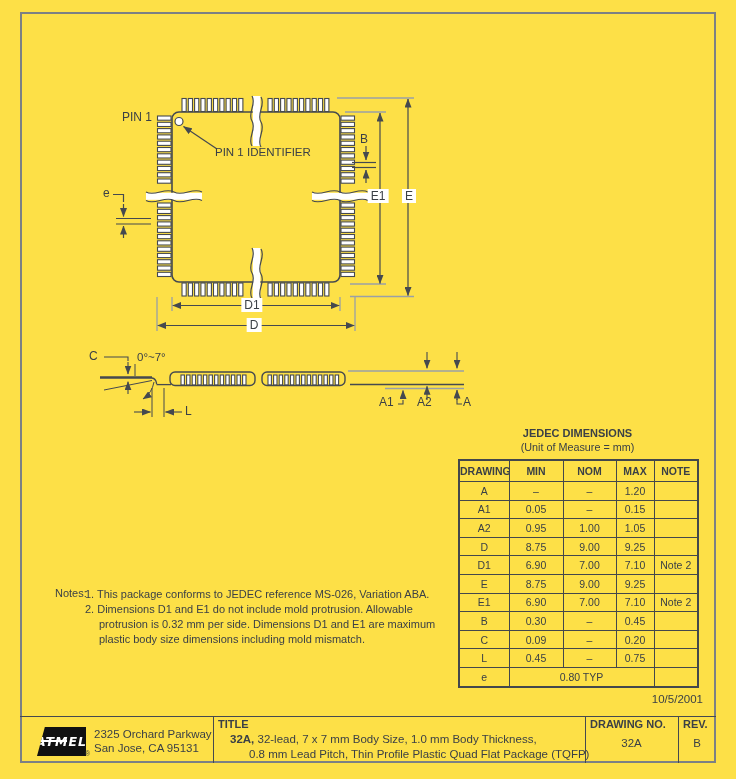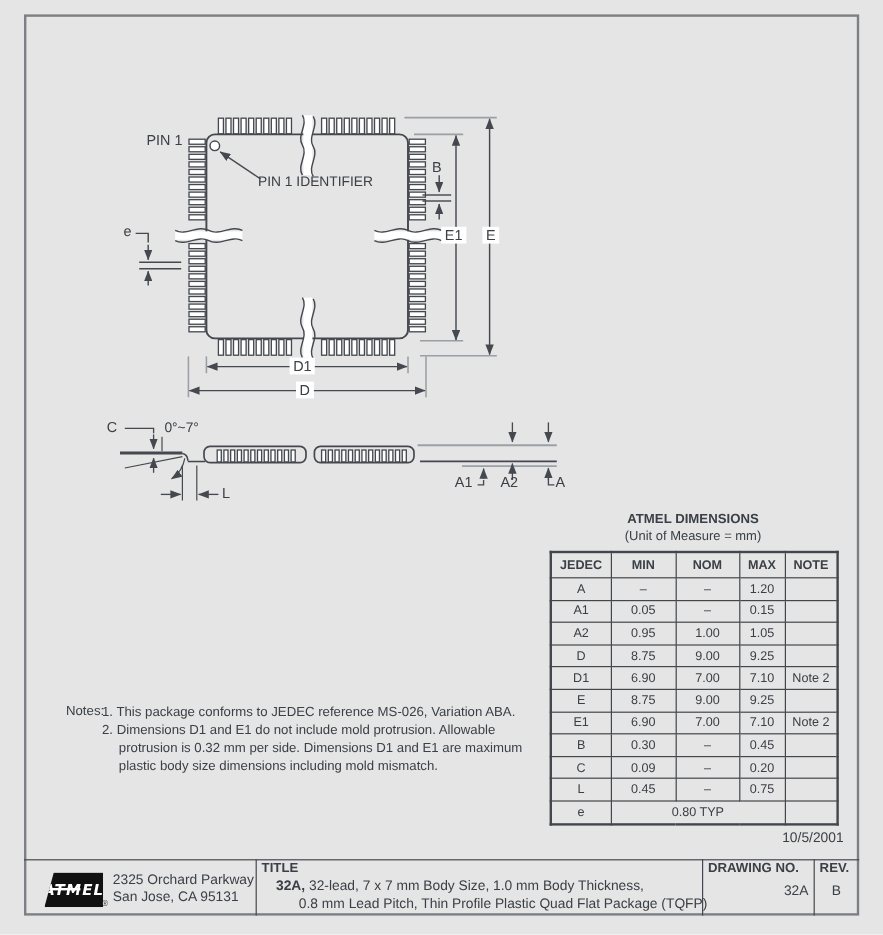--- a/index.html
+++ b/index.html
@@ -1,16 +1,16 @@
 <!DOCTYPE html>
 <html><head>
 <meta charset="utf-8">
 <style>
   html,body{margin:0;padding:0;background:#fff;}
-  .page{position:relative;width:736px;height:779px;background:#e5e5e5;overflow:hidden;
+  .page{position:relative;width:736px;height:779px;background:#fde047;overflow:hidden;
         font-family:"Liberation Sans",sans-serif;color:#3b4046;}
   .frame{position:absolute;left:20px;top:12px;width:696px;height:751px;
          border:2px solid #7c8084;box-sizing:border-box;}
   svg.draw{position:absolute;left:0;top:0;}
   #teeth rect{fill:#fff;stroke:#45494f;stroke-width:1.1;}
   .lbl{position:absolute;font-size:12px;white-space:nowrap;color:#3b4046;}
   .lbl.sm{font-size:11.5px;}
   .lbl.bg{background:#fff;padding:0 3px;transform:translateX(-50%);}
   
   .tbl-wrap{position:absolute;left:458px;top:459px;}
@@ -36,21 +36,21 @@
         justify-content:center;}
   .logo span{color:#fff;font-family:"DejaVu Sans",sans-serif;font-style:italic;font-weight:bold;
         font-size:12.5px;letter-spacing:1px;}
   .logo::after{content:"";position:absolute;left:4%;top:46%;width:58%;height:1.5px;background:#fff;}
   .logo-r{position:absolute;left:85px;top:750px;font-size:7px;}
   .addr{position:absolute;left:94px;top:728px;font-size:11.5px;line-height:13.5px;}
   .title-label{position:absolute;left:218px;top:718px;font-size:11px;font-weight:bold;}
   .title-l1{position:absolute;left:230px;top:733px;font-size:11.5px;}
   .title-l2{position:absolute;left:230px;top:748px;font-size:11.5px;margin-left:19px;}
   .dno-label{position:absolute;left:590px;top:718px;font-size:11px;font-weight:bold;}
-  .dno-val{position:absolute;left:585px;top:737px;width:93px;text-align:center;font-size:11.5px;padding-left:32px;}
+  .dno-val{position:absolute;left:585px;top:737px;width:93px;text-align:center;font-size:11.5px;}
   .rev-label{position:absolute;left:683px;top:718px;font-size:11px;font-weight:bold;}
   .rev-val{position:absolute;left:678px;top:737px;width:38px;text-align:center;font-size:11.5px;}
 </style>
 </head>
 <body>
 
 <div class="page">
 
   <div class="frame"></div>
 
@@ -274,34 +274,34 @@
   <span class="lbl" style="left:103px;top:186px;">e</span>
   <span class="lbl bg" style="left:252px;top:298px;">D1</span>
   <span class="lbl bg" style="left:254px;top:318px;">D</span>
   <span class="lbl" style="left:89px;top:349px;">C</span>
   <span class="lbl sm" style="left:137px;top:351px;text-align:center;">0°~7°</span>
   <span class="lbl" style="left:185px;top:404px;">L</span>
   <span class="lbl" style="left:379px;top:395px;">A1</span>
   <span class="lbl" style="left:417px;top:395px;">A2</span>
   <span class="lbl" style="left:463px;top:395px;">A</span>
 
-  <div class="tbl-title">ATMEL DIMENSIONS</div>
+  <div class="tbl-title">JEDEC DIMENSIONS</div>
   <div class="tbl-sub">(Unit of Measure = mm)</div>
   <div class="tbl-wrap">
     <table class="dims">
       <colgroup>
         <col style="width:50px">
           <col style="width:54px">
           <col style="width:53px">
         <col style="width:38px">
           <col style="width:44px">
       </colgroup>
       <thead>
         <tr>
-          <th>JEDEC</th>
+          <th>DRAWING</th>
           <th>MIN</th>
           <th>NOM</th>
           <th>MAX</th>
           <th>NOTE</th>
         </tr>
       </thead>
       <tbody id="dim-rows">
           <tr>
             <td>A</td>
             <td>–</td>

